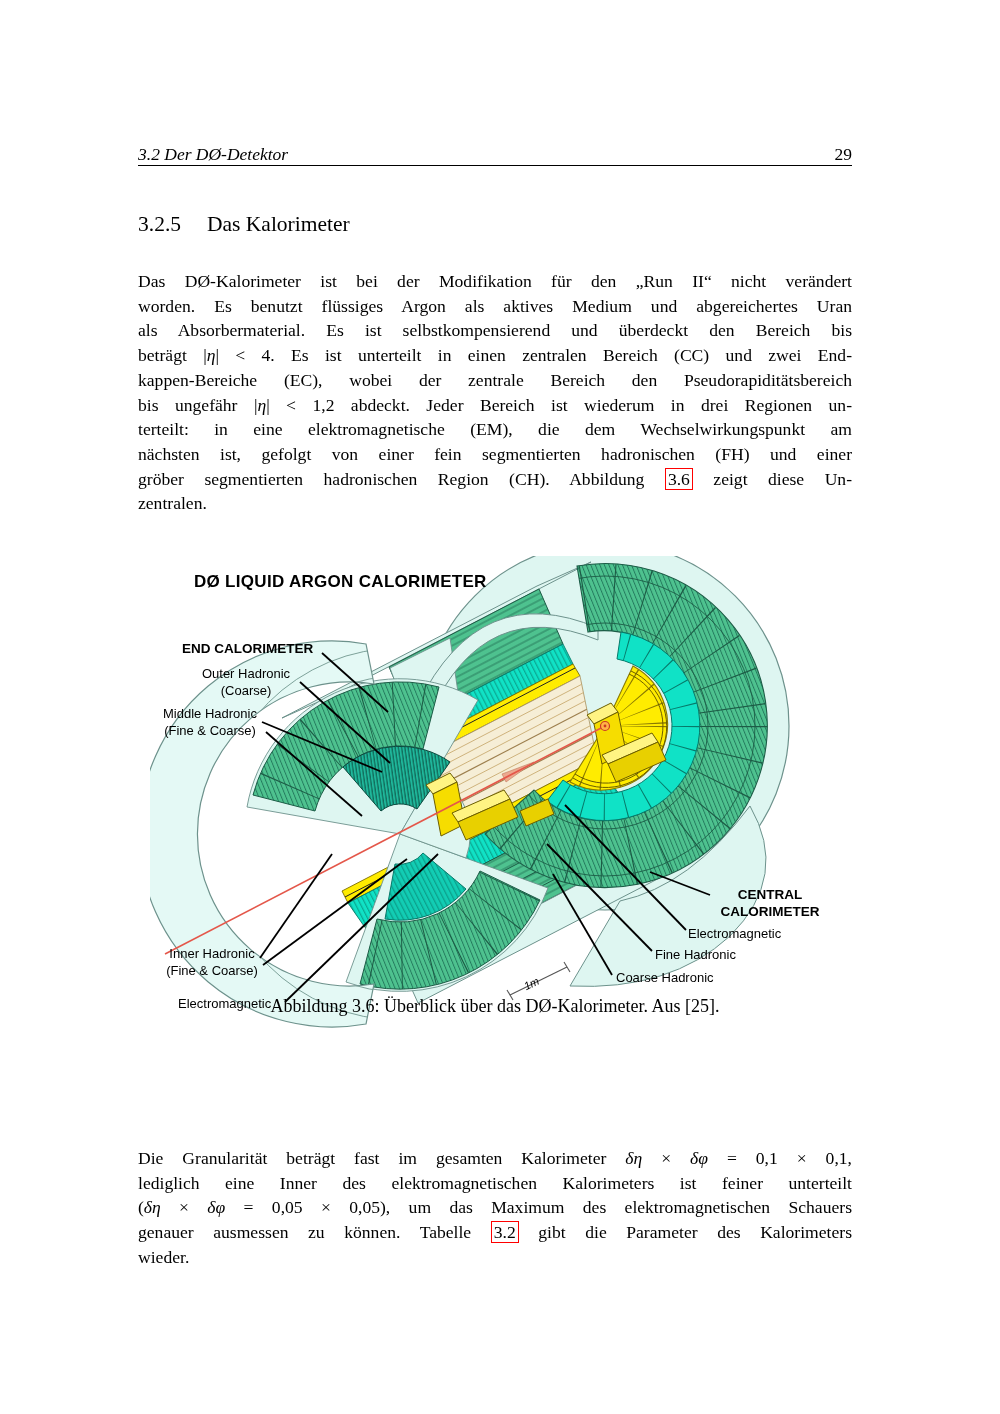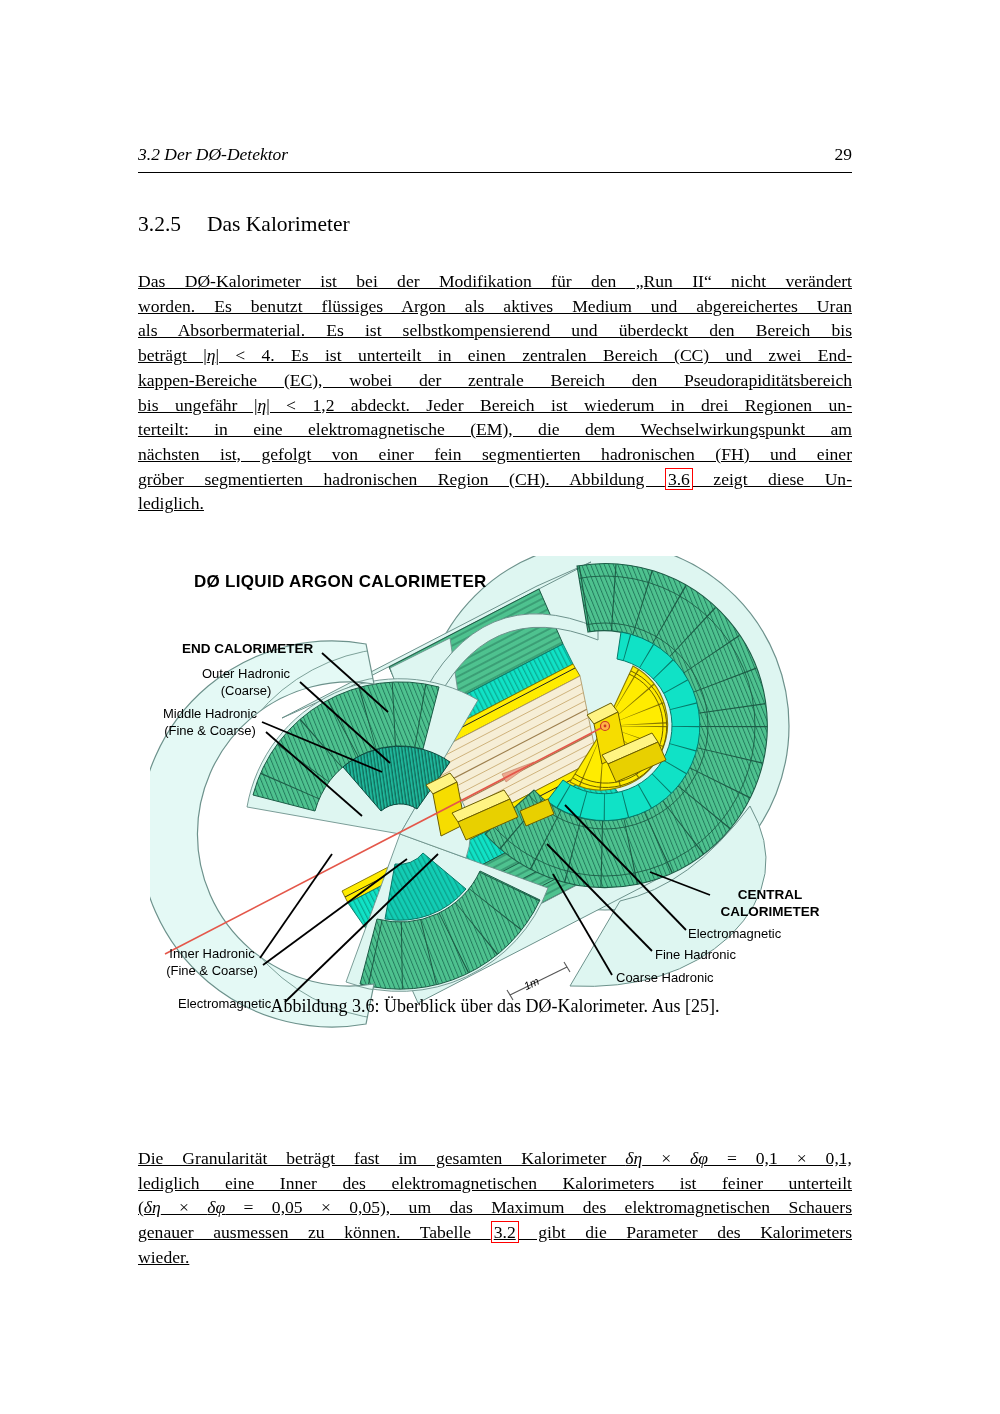--- a/index.html
+++ b/index.html
@@ -1,29 +1,29 @@
 <!DOCTYPE html>
 <html><head>
 <meta charset="utf-8">
 <style>
   html,body{margin:0;padding:0;background:#ffffff;}
   body{width:1000px;height:1414px;position:relative;font-family:"Liberation Serif","DejaVu Serif",serif;color:#000;}
   .page{position:absolute;inset:0;width:1000px;height:1414px;background:#fff;overflow:hidden;}
 
   .runhead{position:absolute;left:138px;top:144px;width:714px;display:flex;justify-content:space-between;
-           align-items:baseline;font-size:17.5px;border-bottom:1.6px solid #000;padding-bottom:7px;}
+           align-items:baseline;font-size:17.5px;border-bottom:1.6px solid #000;}
   .runhead .ht{font-style:italic;}
   .runhead .pg{font-style:normal;}
 
   .h2{position:absolute;left:138px;top:212px;font-weight:normal;font-size:21.5px;display:flex;gap:26px;}
 
   .para{position:absolute;left:138px;width:714px;font-size:17.6px;line-height:24.7px;}
   #para1{top:269px;}
   #para2{top:1146px;}
-  .tline{text-align:justify;text-align-last:justify;text-decoration:underline;-moz-text-align-last:justify;}
+  .tline{text-align:justify;text-align-last:justify;-moz-text-align-last:justify;}
   .tline .i{font-style:italic;}
   .tline .box{border:1.5px solid #f00;padding:0 2px;margin:0 0;}
 
   .caption{position:absolute;left:138px;top:996px;width:714px;text-align:center;font-size:18px;}
 
   .fig{position:absolute;left:150px;top:556px;width:720px;height:472px;}
   .fig svg{display:block;width:720px;height:472px;}
   .fig text{font-family:"Liberation Sans","DejaVu Sans",sans-serif;fill:#000;}
 </style>
 </head>
@@ -44,21 +44,21 @@
   <div class="para" id="para1">
       <div class="tline"><span>Das DØ-Kalorimeter ist bei der Modifikation für den „Run II“ nicht verändert</span></div>
       <div class="tline"><span>worden. Es benutzt flüssiges Argon als aktives Medium und abgereichertes Uran</span></div>
       <div class="tline"><span>als Absorbermaterial. Es ist selbstkompensierend und überdeckt den Bereich bis</span></div>
       <div class="tline"><span>beträgt |</span><span class="i">η</span><span>| &lt; 4. Es ist unterteilt in einen zentralen Bereich (CC) und zwei End-</span></div>
       <div class="tline"><span>kappen-Bereiche (EC), wobei der zentrale Bereich den Pseudorapiditätsbereich</span></div>
       <div class="tline"><span>bis ungefähr |</span><span class="i">η</span><span>| &lt; 1,2 abdeckt. Jeder Bereich ist wiederum in drei Regionen un-</span></div>
       <div class="tline"><span>terteilt: in eine elektromagnetische (EM), die dem Wechselwirkungspunkt am</span></div>
       <div class="tline"><span>nächsten ist, gefolgt von einer fein segmentierten hadronischen (FH) und einer</span></div>
       <div class="tline"><span>gröber segmentierten hadronischen Region (CH). Abbildung </span><span class="box">3.6</span><span> zeigt diese Un-</span></div>
-      <div class="tline"><span>lediglich.</span></div>
+      <div class="tline"><span>zentralen.</span></div>
     </div>
 
   <div class="fig">
   <svg viewBox="0 0 720 472" xmlns="http://www.w3.org/2000/svg">
     <defs>
       <pattern id="hx" width="6" height="6" patternUnits="userSpaceOnUse" patternTransform="rotate(-27.5)">
         <line x1="0" y1="3" x2="6" y2="3" stroke="#1a6149" stroke-width="0.75"></line>
       </pattern>
       <pattern id="hp" width="4.2" height="4.2" patternUnits="userSpaceOnUse" patternTransform="rotate(68)">
         <line x1="0" y1="2" x2="4.2" y2="2" stroke="#14604a" stroke-width="0.7"></line>

